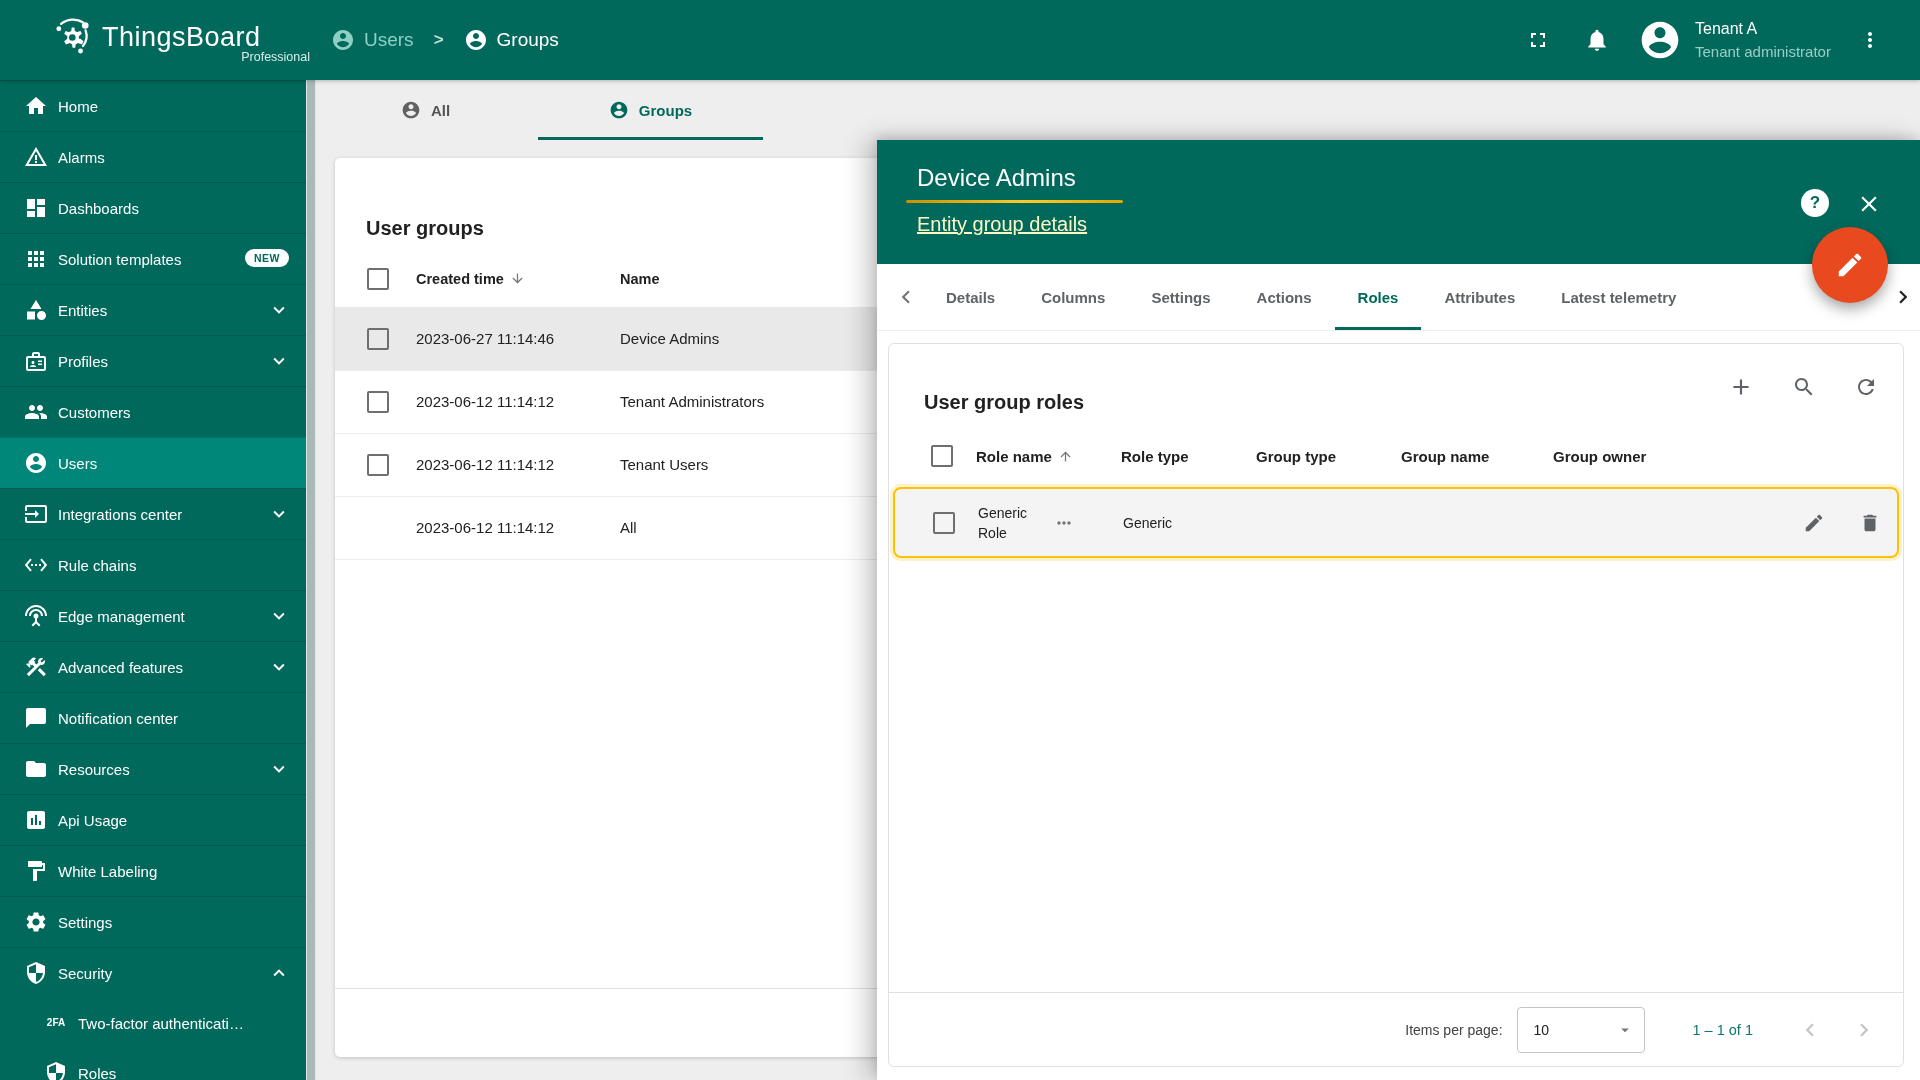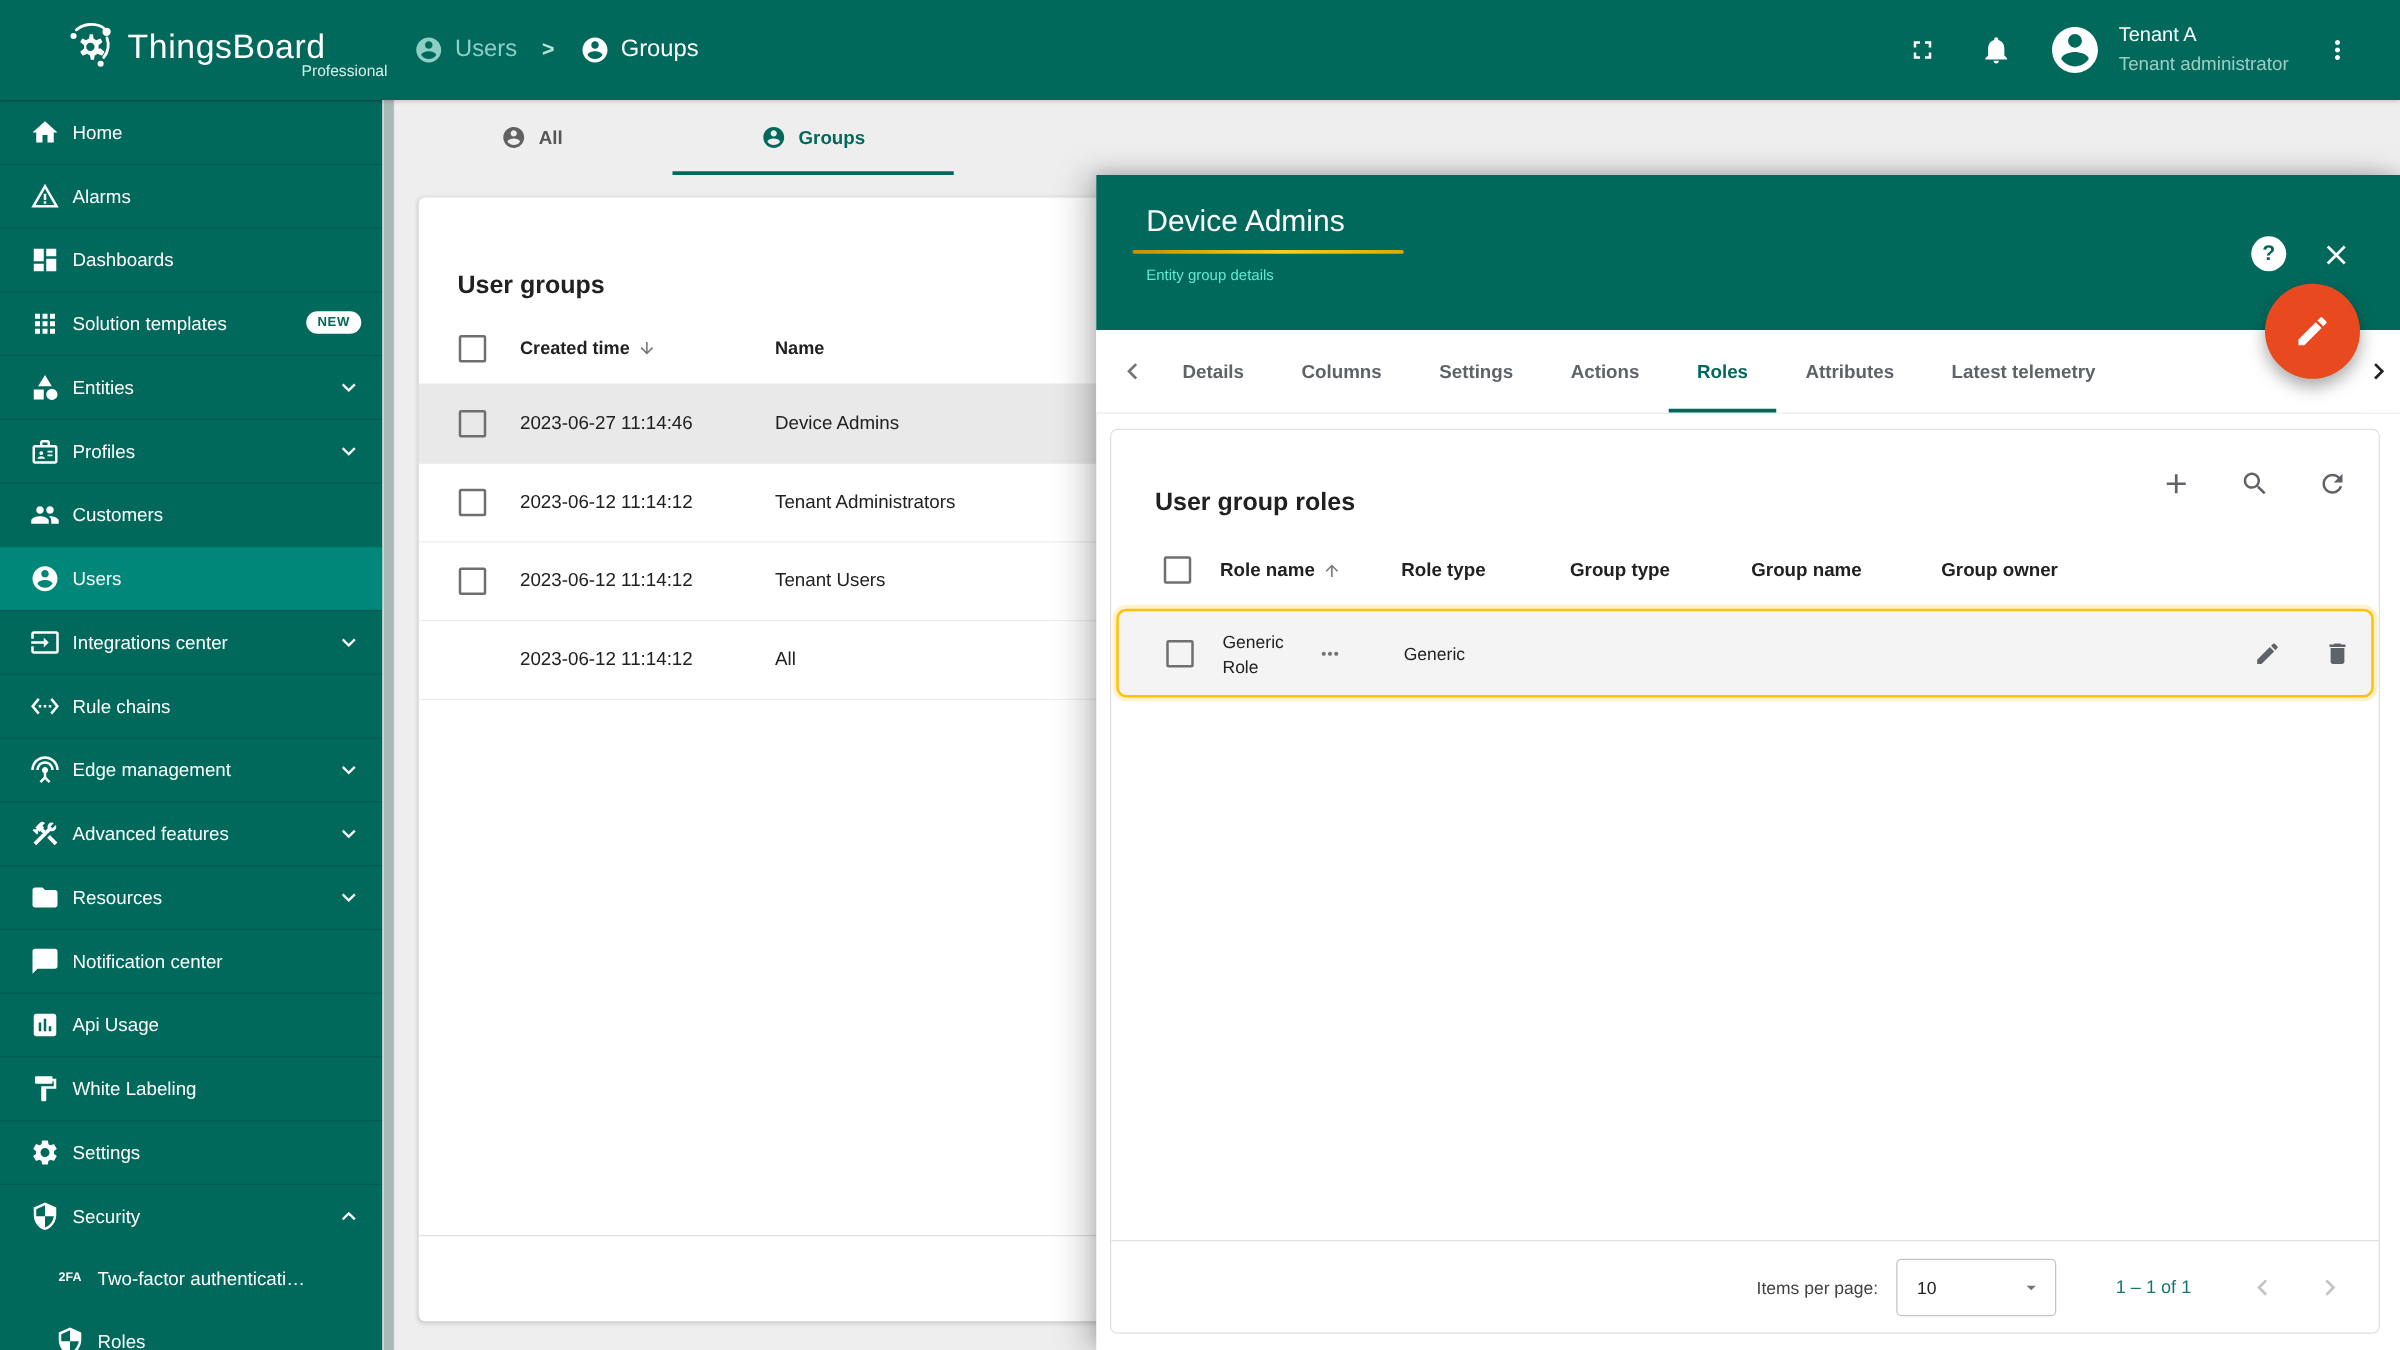--- a/index.html
+++ b/index.html
@@ -60,21 +60,21 @@
   .lc-divider{position:absolute;left:0;right:0;top:830px;border-top:1px solid #e0e0e0;}
   .sort-ic{color:#757575;}
 
   .checkbox{width:18px;height:18px;border:2px solid #6f6f6f;border-radius:2px;background:transparent;display:inline-block;cursor:pointer;}
 
   
   #panel{position:absolute;left:877px;top:140px;width:1043px;height:940px;background:#fff;z-index:5;box-shadow:-10px 0 24px rgba(0,0,0,.22),0 -3px 10px rgba(0,0,0,.12);}
   .p-header{position:absolute;left:0;top:0;right:0;height:124px;background:#00695c;color:#fff;}
   .p-title{position:absolute;left:40px;top:24px;font-size:24px;font-weight:500;}
   .p-underline{position:absolute;left:29px;top:60px;width:217px;height:3px;border-radius:2px;background:linear-gradient(90deg,#c79100,#ffca28 55%,#e0a800);}
-  .p-subtitle{position:absolute;left:40px;top:73px;font-size:12px;color:#5eead4;}
+  .p-subtitle{position:absolute;left:40px;top:73px;font-size:20px;color:#fef9c3;text-decoration:underline;}
   #help-btn{position:absolute;left:924px;top:49px;width:28px;height:28px;border-radius:50%;background:#fff;color:#00695c;font-size:17px;font-weight:700;display:flex;align-items:center;justify-content:center;cursor:pointer;}
   #close-btn{position:absolute;left:979px;top:51px;color:#fff;cursor:pointer;}
   .p-tabs{position:absolute;left:0;top:124px;right:0;height:66px;background:#fff;border-bottom:1px solid #ececec;display:flex;align-items:stretch;padding-left:12px;}
   .p-tab{position:relative;display:flex;align-items:center;padding:0 23px;font-size:15px;font-weight:600;color:#5f6368;cursor:pointer;white-space:nowrap;}
   .p-tab.active{color:#00695c;}
   .p-tab.active::after{content:"";position:absolute;left:0;right:0;bottom:0;height:3px;background:#00695c;}
   .tab-chev{display:flex;align-items:center;color:#757575;cursor:pointer;padding:0 4px;}
   #panel-tab-right{position:absolute;right:4px;top:124px;height:66px;display:flex;align-items:center;color:#212121;cursor:pointer;background:#fff;}
   #fab{position:absolute;left:935px;top:87px;width:76px;height:76px;border-radius:50%;background:#e8491f;color:#fff;display:flex;align-items:center;justify-content:center;box-shadow:0 6px 14px rgba(0,0,0,.35);cursor:pointer;z-index:9;}
 
@@ -287,37 +287,37 @@
           <span class="sb-label">Advanced features</span>
           <span class="sb-chevron ic">
             <svg viewBox="0 0 24 24" width="22" height="22">
               <path d="M16.59 8.59 12 13.17 7.41 8.59 6 10l6 6 6-6z"></path>
             </svg>
           </span>
         </li>
         <li class="sb-item">
           <span class="sb-icon ic">
             <svg viewBox="0 0 24 24" width="24" height="24">
+              <path d="M20 2H4c-1.1 0-1.99.9-1.99 2L2 22l4-4h14c1.1 0 2-.9 2-2V4c0-1.1-.9-2-2-2z"></path>
+            </svg>
+          </span>
+          <span class="sb-label">Notification center</span>
+        </li>
+        <li class="sb-item">
+          <span class="sb-icon ic">
+            <svg viewBox="0 0 24 24" width="24" height="24">
               <path d="M10 4H4c-1.1 0-1.99.9-1.99 2L2 18c0 1.1.9 2 2 2h16c1.1 0 2-.9 2-2V8c0-1.1-.9-2-2-2h-8l-2-2z"></path>
             </svg>
           </span>
           <span class="sb-label">Resources</span>
           <span class="sb-chevron ic">
             <svg viewBox="0 0 24 24" width="22" height="22">
               <path d="M16.59 8.59 12 13.17 7.41 8.59 6 10l6 6 6-6z"></path>
             </svg>
           </span>
-        </li>
-        <li class="sb-item">
-          <span class="sb-icon ic">
-            <svg viewBox="0 0 24 24" width="24" height="24">
-              <path d="M20 2H4c-1.1 0-1.99.9-1.99 2L2 22l4-4h14c1.1 0 2-.9 2-2V4c0-1.1-.9-2-2-2z"></path>
-            </svg>
-          </span>
-          <span class="sb-label">Notification center</span>
         </li>
         <li class="sb-item">
           <span class="sb-icon ic">
             <svg viewBox="0 0 24 24" width="24" height="24">
               <path d="M19 3H5c-1.1 0-2 .9-2 2v14c0 1.1.9 2 2 2h14c1.1 0 2-.9 2-2V5c0-1.1-.9-2-2-2zM9 17H7v-7h2v7zm4 0h-2V7h2v10zm4 0h-2v-4h2v4z"></path>
             </svg>
           </span>
           <span class="sb-label">Api Usage</span>
         </li>
         <li class="sb-item">

